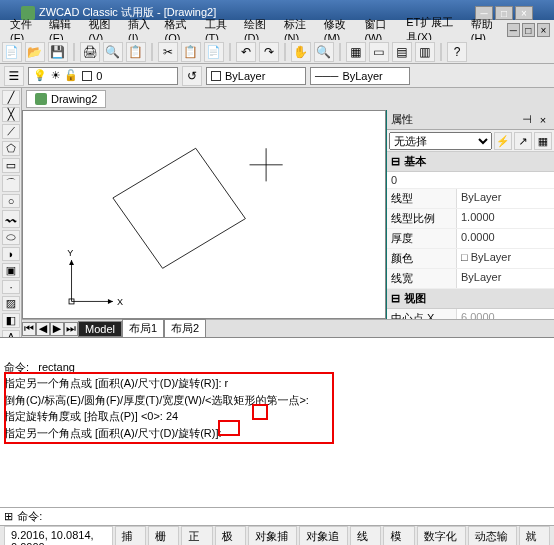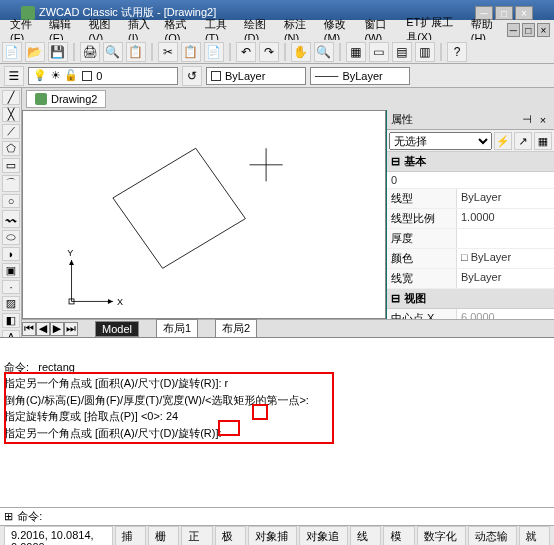--- a/index.html
+++ b/index.html
@@ -31,21 +31,21 @@
 .prop-sel select{flex:1;height:18px;font-size:11px}
 .prop-grid{flex:1;overflow-y:auto;background:#fff}
 .prop-cat{background:#e0e0e0;padding:2px 4px;border-bottom:1px solid #ccc;display:flex;align-items:center;gap:4px;font-weight:bold}
 .prop-row{display:flex;border-bottom:1px solid #eee}
 .prop-key{width:70px;padding:2px 4px;background:#f8f8f8;border-right:1px solid #ddd}
 .prop-val{flex:1;padding:2px 4px;color:#333}
 .prop-val.gray{color:#999}
 .model-tabs{height:18px;background:#e0e0e0;display:flex;align-items:center;font-size:10px;border-top:1px solid #aaa}
 .model-nav{display:flex}
 .model-nav span{width:14px;height:14px;border:1px solid #888;background:#f0f0f0;display:flex;align-items:center;justify-content:center;cursor:pointer}
-.model-tab{padding:1px 6px;border:1px solid #888;background:#fff;margin-left:17px;cursor:pointer}
+.model-tab{padding:1px 6px;border:1px solid #888;background:#fff;margin-left:0;cursor:pointer}
 .model-tab.active{background:#222;color:#fff}
 .cmd-area{background:#fff;border-top:1px solid #888;padding:4px;font-family:SimSun,monospace;font-size:11px;line-height:1.5;position:relative;height:170px;overflow:hidden}
 .cmd-line{white-space:nowrap}
 .red-box{position:absolute;border:2px solid #e00}
 .cmd-input-row{height:18px;background:#fff;border-top:1px solid #aaa;display:flex;align-items:center;padding:0 4px;gap:4px;font-family:SimSun,monospace}
 .statusbar{height:20px;background:#e8e8e8;border-top:1px solid #aaa;display:flex;align-items:flex-start;padding:0 4px;gap:2px;font-size:10px}
 .status-cell{padding:2px 6px;border:1px solid #ccc;background:#f0f0f0;cursor:pointer}
 .close-x{width:14px;height:14px;display:flex;align-items:center;justify-content:center;cursor:pointer}
 .sq{width:10px;height:10px;border:1px solid #333;display:inline-block}
 </style>
@@ -197,20 +197,21 @@
             <div class="prop-row">
               <div class="prop-key">线型</div>
               <div class="prop-val">ByLayer</div>
             </div>
             <div class="prop-row">
               <div class="prop-key">线型比例</div>
               <div class="prop-val">1.0000</div>
             </div>
             <div class="prop-row">
               <div class="prop-key">厚度</div>
+              <div class="prop-val">0.0000</div>
             </div>
             <div class="prop-row">
               <div class="prop-key">颜色</div>
               <div class="prop-val">□ ByLayer</div>
             </div>
             <div class="prop-row">
               <div class="prop-key">线宽</div>
               <div class="prop-val">ByLayer</div>
             </div>
             <div class="prop-cat"><span>⊟</span>视图</div>

